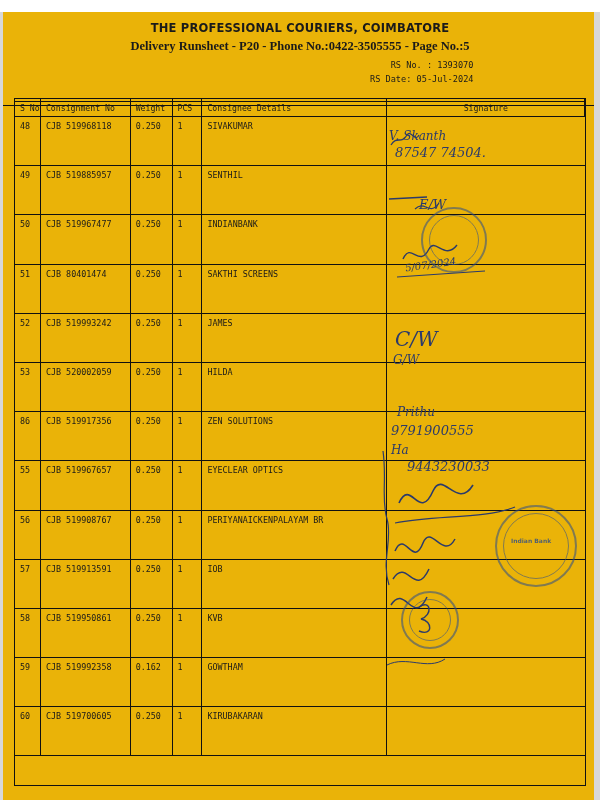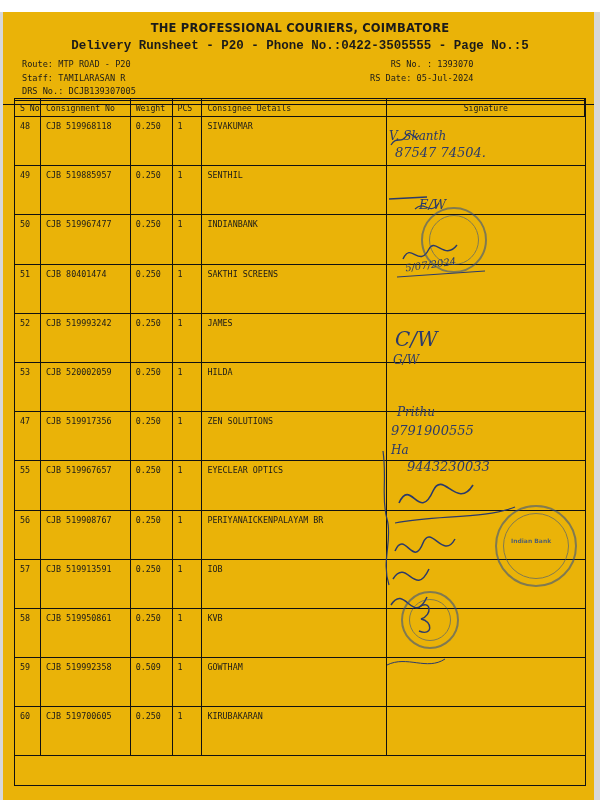--- a/index.html
+++ b/index.html
@@ -27,21 +27,21 @@
   .company-title {
     text-align: center;
     font-family: "DejaVu Sans", sans-serif;
     font-weight: bold;
     font-size: 11.5px;
     letter-spacing: 0.2px;
     padding-top: 9px;
   }
   .doc-title {
     text-align: center;
-    font-family: Liberation Mono, monospace;
+    font-family: Liberation Serif, serif;
     font-weight: bold;
     font-size: 12.5px;
     margin-top: 4px;
   }
 
   .meta-block {
     position: relative;
     margin-top: 5px;
     height: 46px;
     border-bottom: 1.2px solid #111;
@@ -167,25 +167,20 @@
 </style>
 </head>
 <body>
 
 <div class="page">
 
   <div class="company-title">THE PROFESSIONAL COURIERS, COIMBATORE</div>
   <div class="doc-title">Delivery Runsheet - P20 - Phone No.:0422-3505555 - Page No.:5</div>
 
   <div class="meta-block">
-    <div class="meta-left">
-      <div class="meta-line">Route: MTP ROAD - P20</div>
-      <div class="meta-line">Staff: TAMILARASAN R</div>
-      <div class="meta-line">DRS No.: DCJB139307005</div>
-    </div>
     <div class="meta-right">
       <div class="meta-line">RS No. : 1393070</div>
       <div class="meta-line">RS Date: 05-Jul-2024</div>
     </div>
     <div class="hr-top"></div>
   </div>
 
   <div class="table-wrap">
 
     <div class="thead">
@@ -239,21 +234,21 @@
     </div>
     <div class="row">
       <div class="c c-sno">53</div>
       <div class="c c-cn">CJB 520002059</div>
       <div class="c c-wt">0.250</div>
       <div class="c c-pcs">1</div>
       <div class="c c-cons">HILDA</div>
       <div class="c c-sign"></div>
     </div>
     <div class="row">
-      <div class="c c-sno">47</div>
+      <div class="c c-sno">86</div>
       <div class="c c-cn">CJB 519917356</div>
       <div class="c c-wt">0.250</div>
       <div class="c c-pcs">1</div>
       <div class="c c-cons">ZEN SOLUTIONS</div>
       <div class="c c-sign"></div>
     </div>
     <div class="row">
       <div class="c c-sno">55</div>
       <div class="c c-cn">CJB 519967657</div>
       <div class="c c-wt">0.250</div>
@@ -281,21 +276,21 @@
       <div class="c c-sno">58</div>
       <div class="c c-cn">CJB 519950861</div>
       <div class="c c-wt">0.250</div>
       <div class="c c-pcs">1</div>
       <div class="c c-cons">KVB</div>
       <div class="c c-sign"></div>
     </div>
     <div class="row">
       <div class="c c-sno">59</div>
       <div class="c c-cn">CJB 519992358</div>
-      <div class="c c-wt">0.509</div>
+      <div class="c c-wt">0.162</div>
       <div class="c c-pcs">1</div>
       <div class="c c-cons">GOWTHAM</div>
       <div class="c c-sign"></div>
     </div>
     <div class="row">
       <div class="c c-sno">60</div>
       <div class="c c-cn">CJB 519700605</div>
       <div class="c c-wt">0.250</div>
       <div class="c c-pcs">1</div>
       <div class="c c-cons">KIRUBAKARAN</div>

